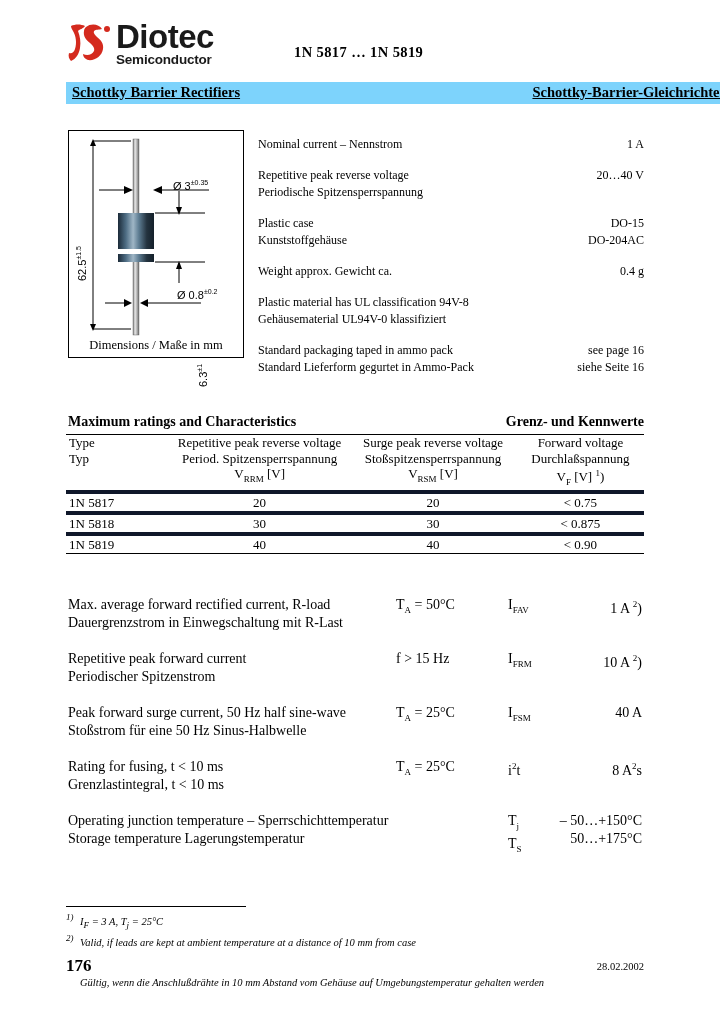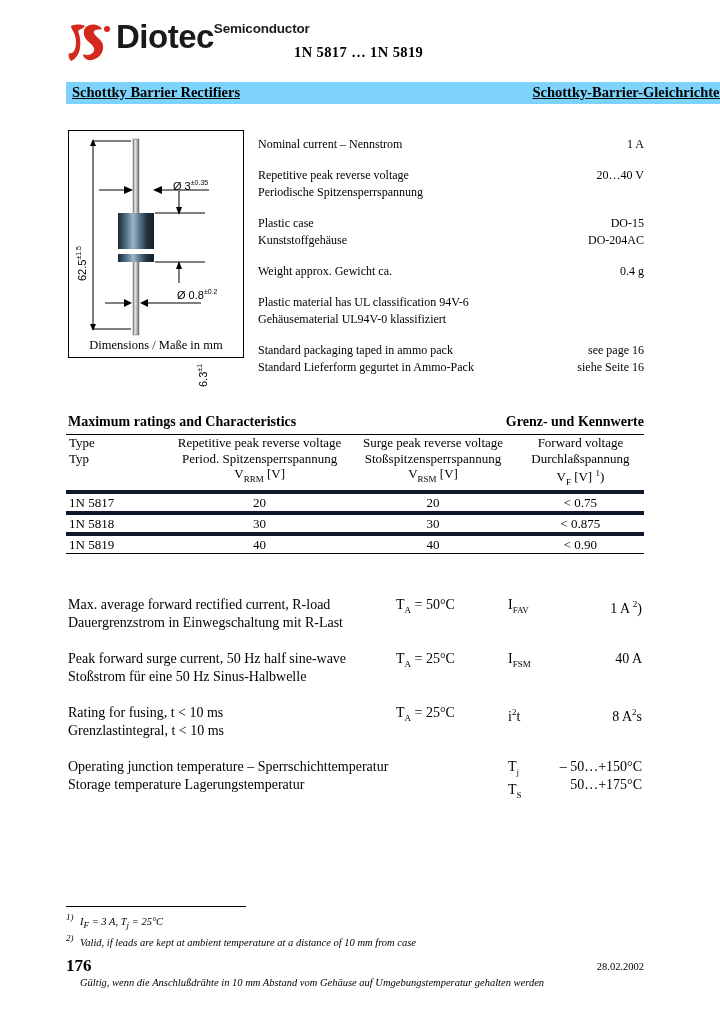--- a/index.html
+++ b/index.html
@@ -39,20 +39,21 @@
   }
   .logo-mark {
     width: 46px;
     height: 44px;
     position: relative;
     margin-right: 4px;
   }
   .logo-mark svg { display: block; }
   .logo-words {
     display: flex;
+    flex-direction: column;
     padding-top: 1px;
     justify-content: space-between;
   }
   .logo-name {
     font-family: "Liberation Sans", sans-serif;
     font-size: 33px;
     font-weight: bold;
     line-height: 31px;
     letter-spacing: -0.5px;
     color: #1a1a1a;
@@ -425,21 +426,21 @@
 
     <div class="spec-row">
       <div class="spec-line">
         <span>Weight approx.    Gewicht ca.</span>
         <span class="val">0.4 g</span>
       </div>
     </div>
 
     <div class="spec-row">
       <div class="spec-line">
-        <span>Plastic material has UL classification 94V-6</span>
+        <span>Plastic material has UL classification 94V-8</span>
       </div>
       <div class="spec-line">
         <span>Gehäusematerial UL94V-0 klassifiziert</span>
       </div>
     </div>
 
     <div class="spec-row">
       <div class="spec-line">
         <span>Standard packaging taped in ammo pack</span>
         <span class="val">see page 16</span>
@@ -518,20 +519,27 @@
   <div class="lowerspecs">
 
     <div class="lrow two">
       <div class="desc">Max. average forward rectified current, R-load
 Dauergrenzstrom in Einwegschaltung mit R-Last</div>
       <div class="cond">T<sub>A</sub> = 50°C</div>
       <div class="sym">I<sub>FAV</sub></div>
       <div class="val">1 A <sup>2</sup>)</div>
     </div>
 
+    <div class="lrow two">
+      <div class="desc">Repetitive peak forward current
+Periodischer Spitzenstrom</div>
+      <div class="cond">f &gt; 15 Hz</div>
+      <div class="sym">I<sub>FRM</sub></div>
+      <div class="val">10 A <sup>2</sup>)</div>
+    </div>
 
     <div class="lrow two">
       <div class="desc">Peak forward surge current, 50 Hz half sine-wave
 Stoßstrom für eine 50 Hz Sinus-Halbwelle</div>
       <div class="cond">T<sub>A</sub> = 25°C</div>
       <div class="sym">I<sub>FSM</sub></div>
       <div class="val">40 A</div>
     </div>
 
     <div class="lrow two">

